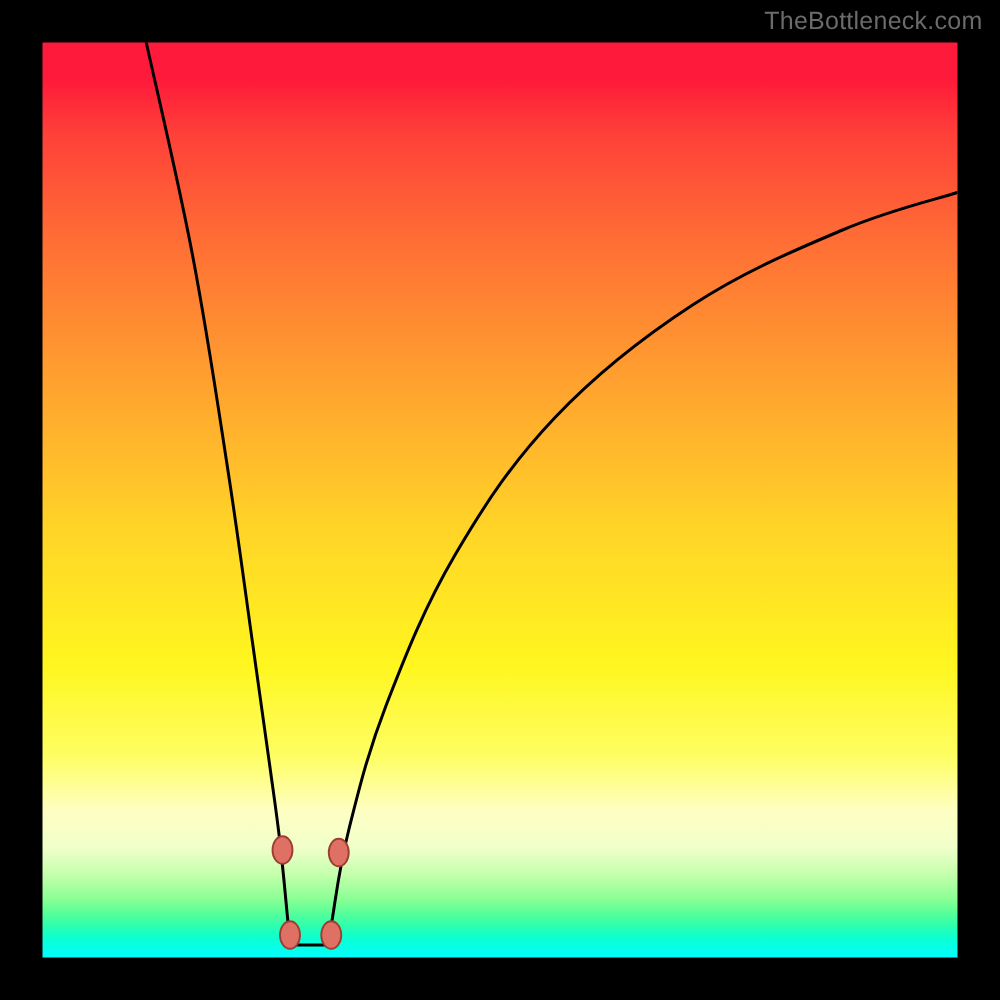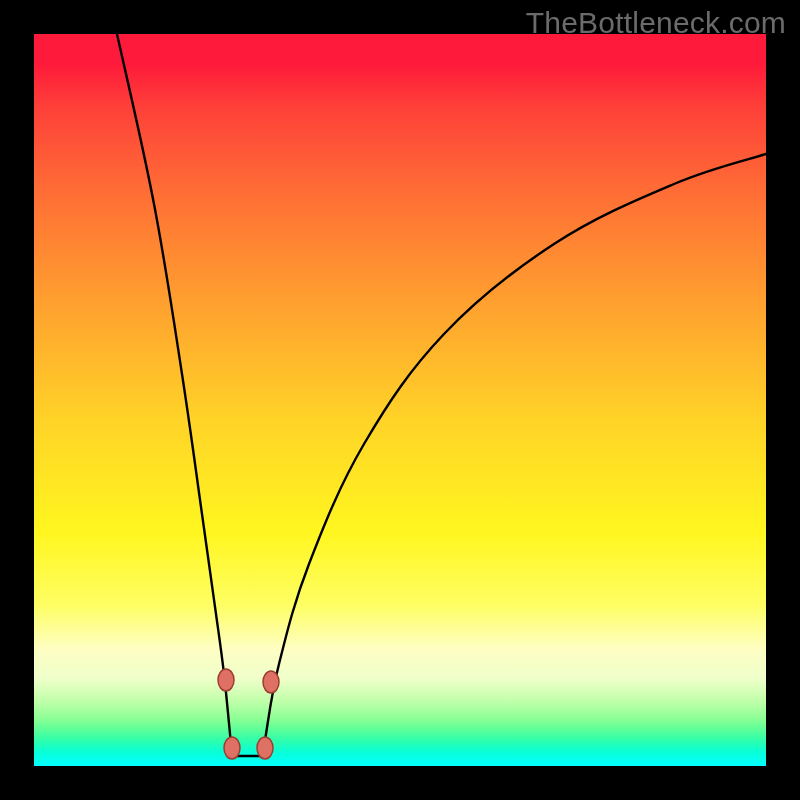--- a/index.html
+++ b/index.html
@@ -33,21 +33,21 @@
       #2efeac 96.5%,
       #0affd5 98%,
       #00ffff 100%
     );
   }
   .watermark {
     position: absolute;
     top: 6px;
     right: 14px;
     font-family: Arial, Helvetica, sans-serif;
-    font-size: 30px;
+    font-size: 20px;
     font-weight: 500;
     color: #6b6b6b;
     letter-spacing: 0.2px;
     user-select: none;
   }
   svg.curve {
     position: absolute;
     left: 0;
     top: 0;
     width: 732px;

